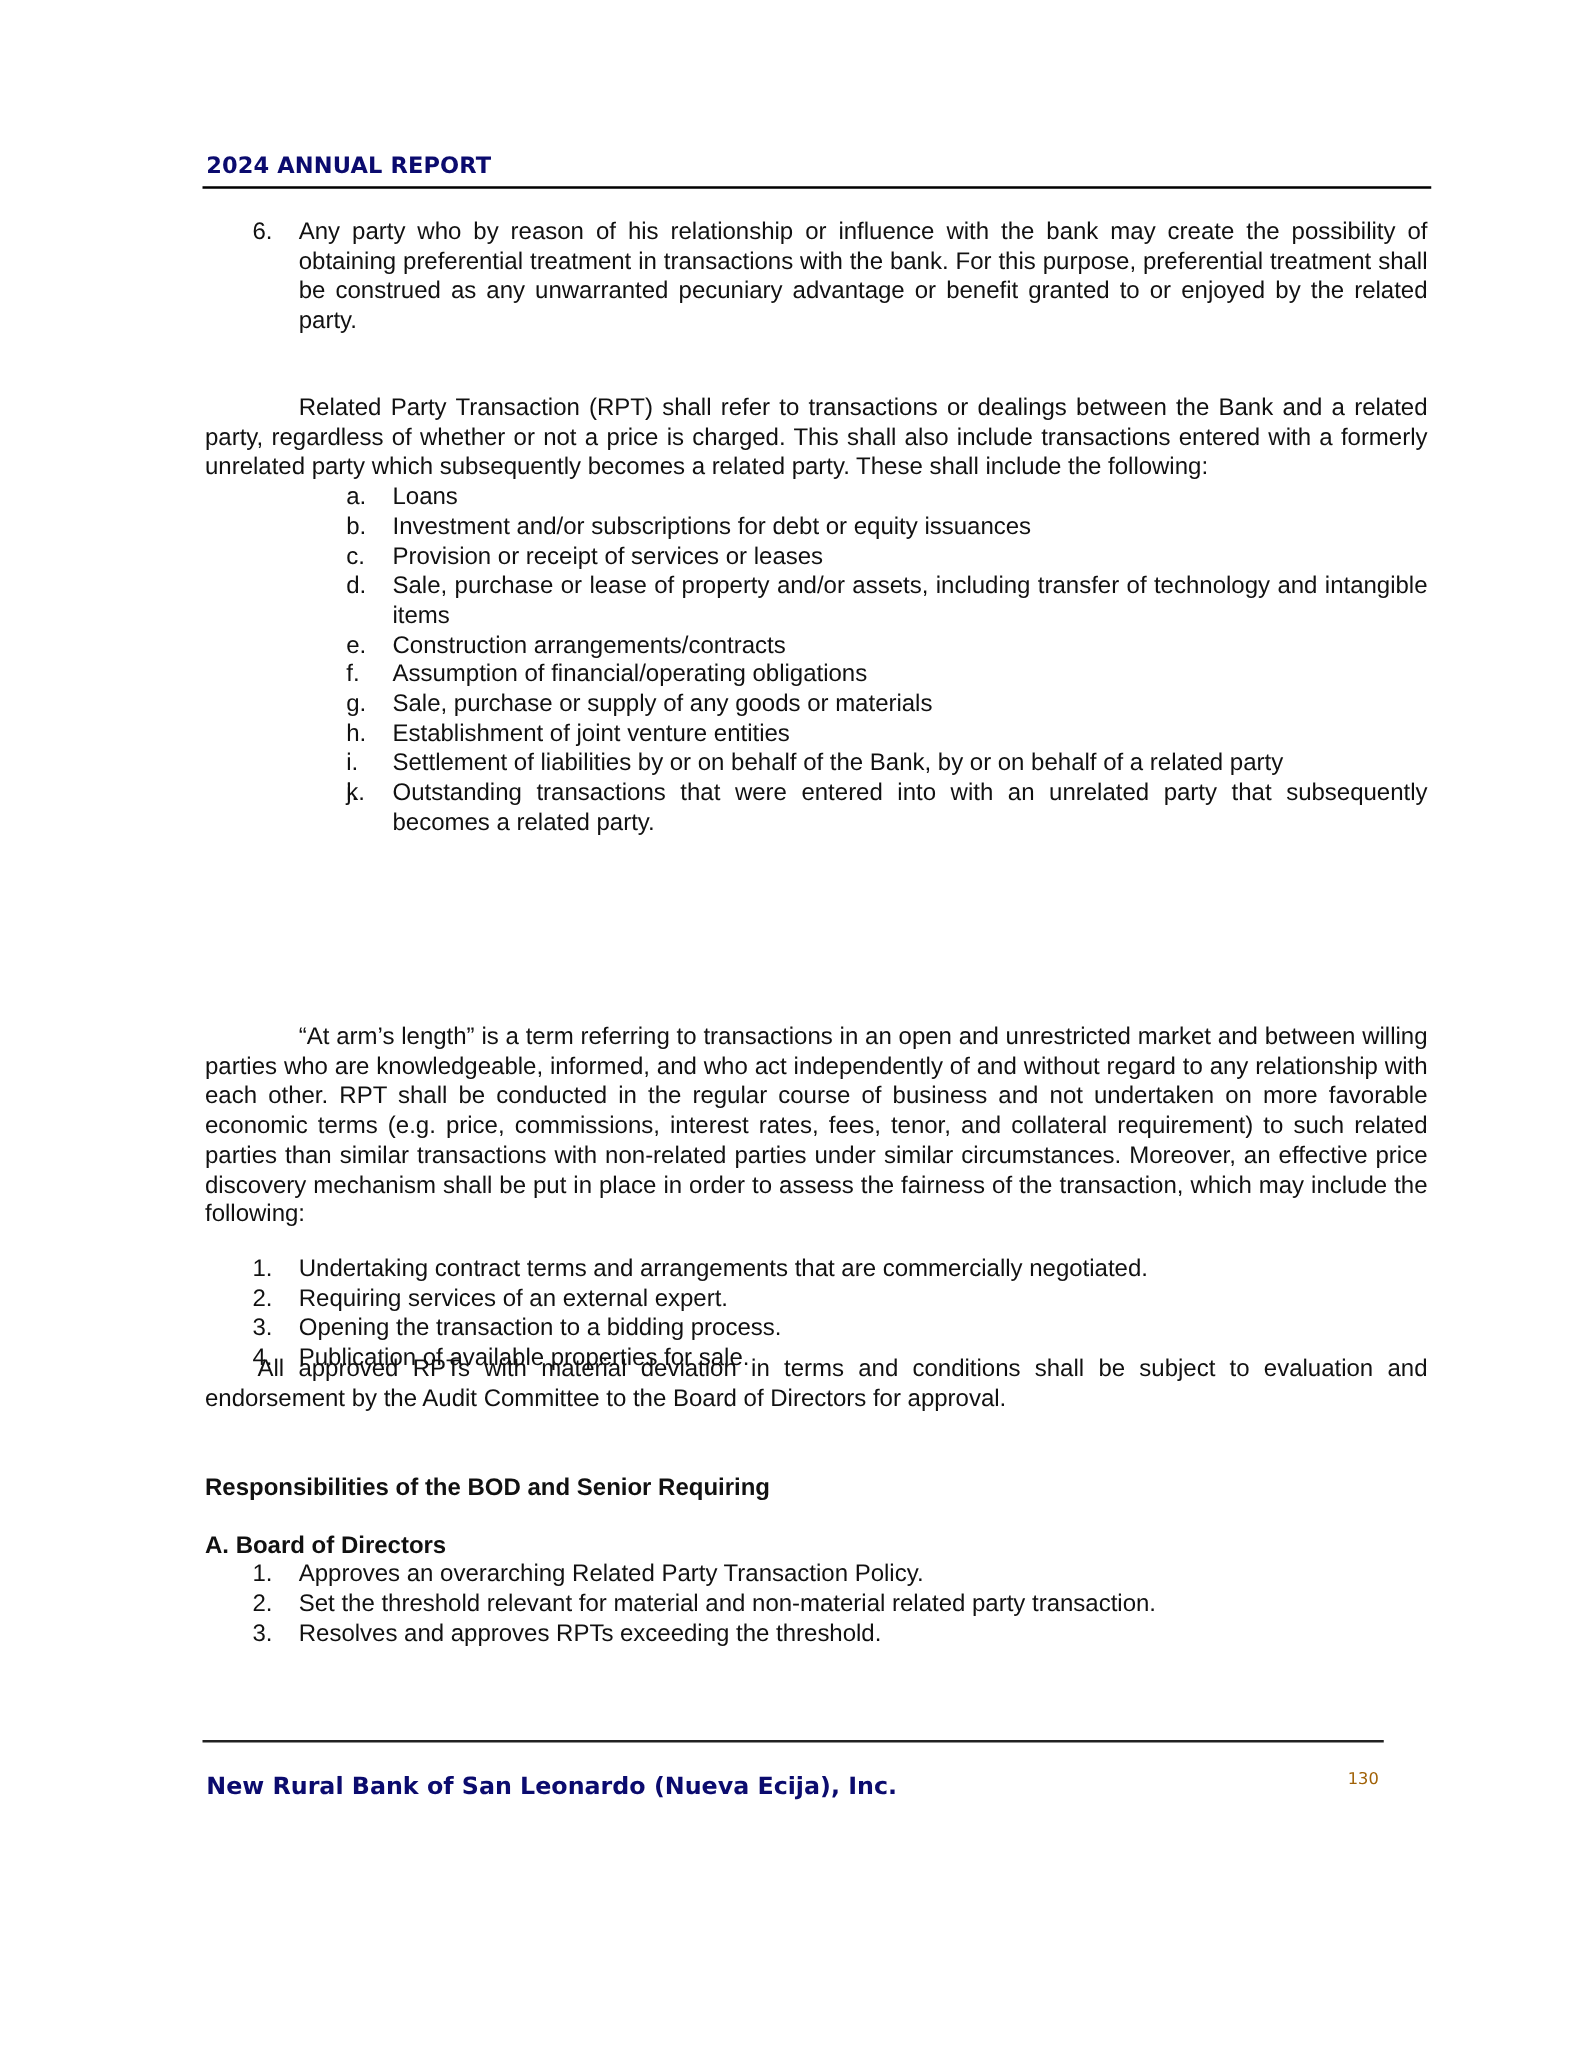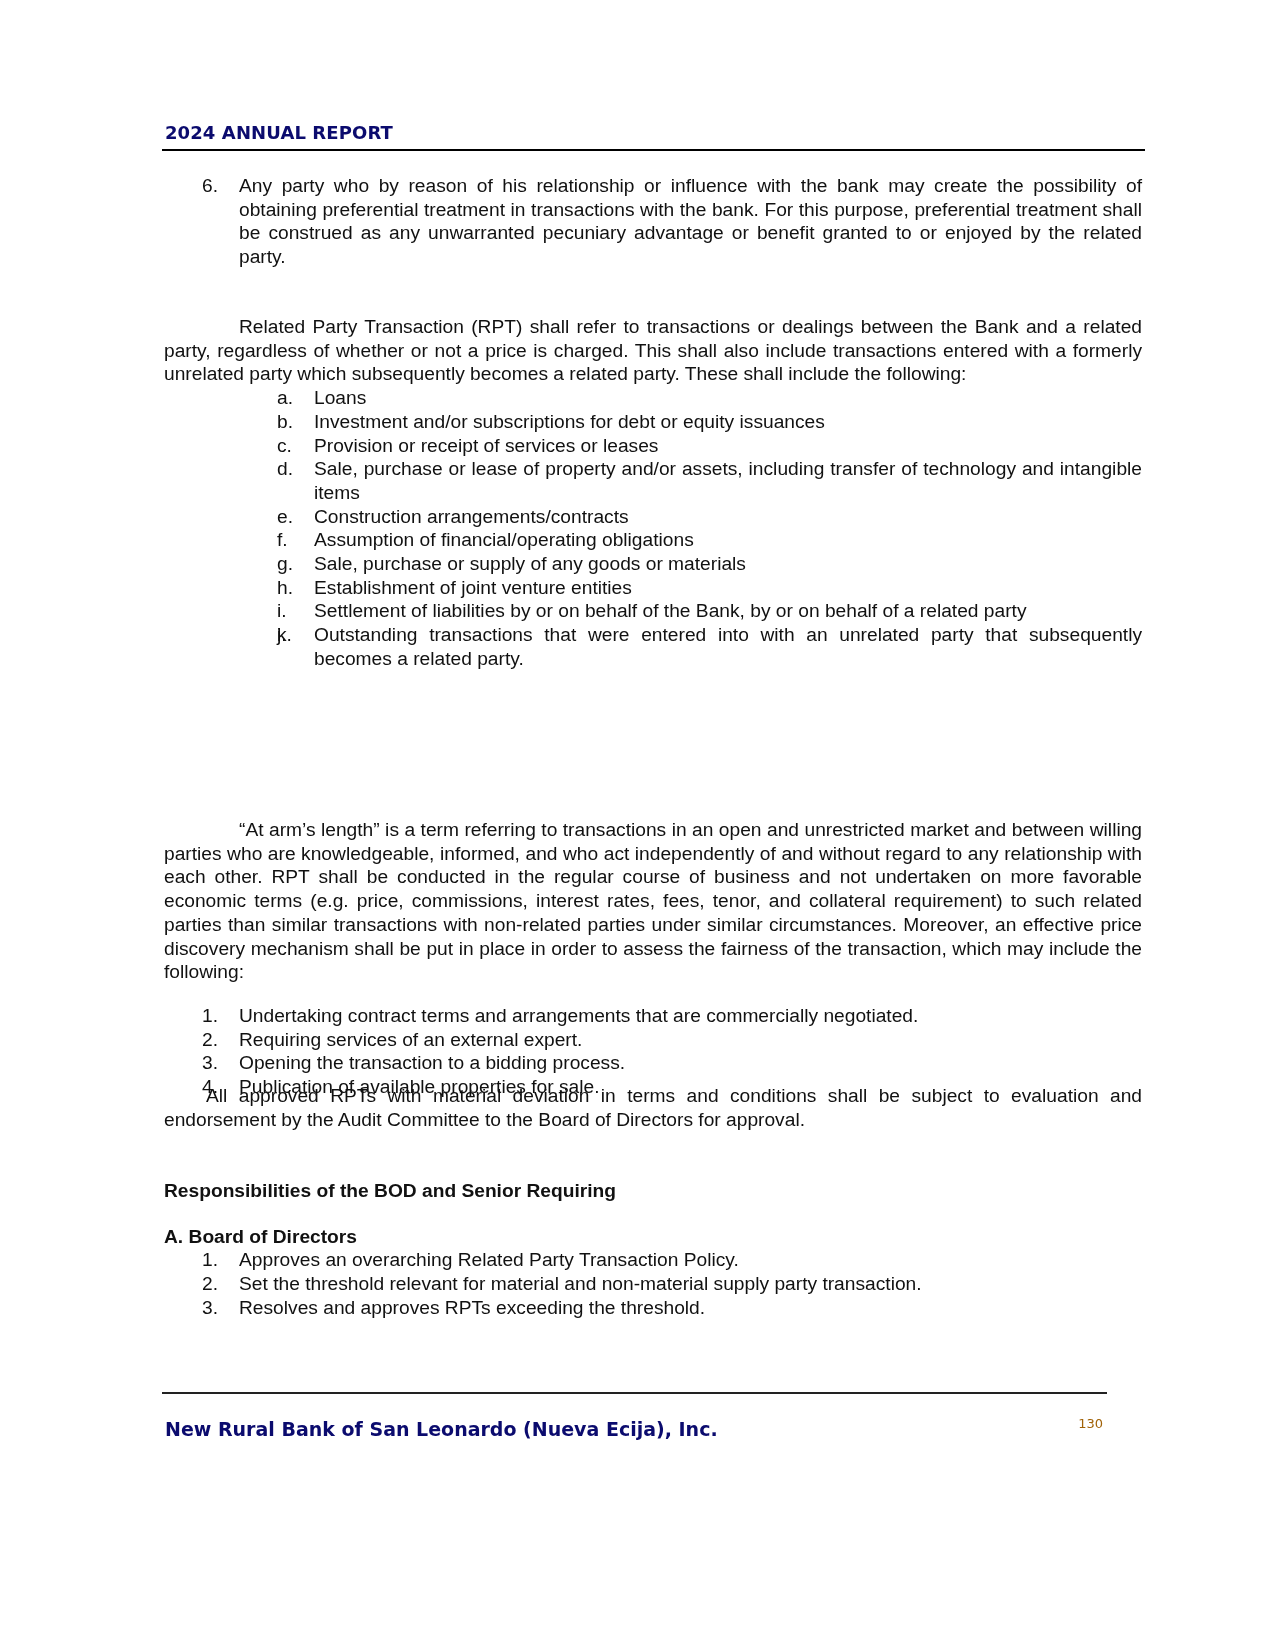--- a/index.html
+++ b/index.html
@@ -81,21 +81,21 @@
   <div class="body-text" style="top:1084px;">
     <div class="indent-small">All approved RPTs with material deviation in terms and conditions shall be subject to evaluation and endorsement by the Audit Committee to the Board of Directors for approval.</div>
   </div>
 
   <div class="body-text" style="top:1179px;">
     <div class="bold">Responsibilities of the BOD and Senior Requiring</div>
     <div class="gap" style="height:22px;"></div>
     <div class="bold">A. Board of Directors</div>
     <div>
       <div class="num-item"><span class="lbl">1.</span><span>Approves an overarching Related Party Transaction Policy.</span></div>
-      <div class="num-item"><span class="lbl">2.</span><span>Set the threshold relevant for material and non-material supply party transaction.</span></div>
+      <div class="num-item"><span class="lbl">2.</span><span>Set the threshold relevant for material and non-material related party transaction.</span></div>
       <div class="num-item"><span class="lbl">3.</span><span>Resolves and approves RPTs exceeding the threshold.</span></div>
     </div>
   </div>
 
   <div class="ftr-rule"></div>
   <div class="ftr-name">New Rural Bank of San Leonardo (Nueva Ecija), Inc.</div>
   <div class="ftr-page">130</div>
 
 </div>
 

